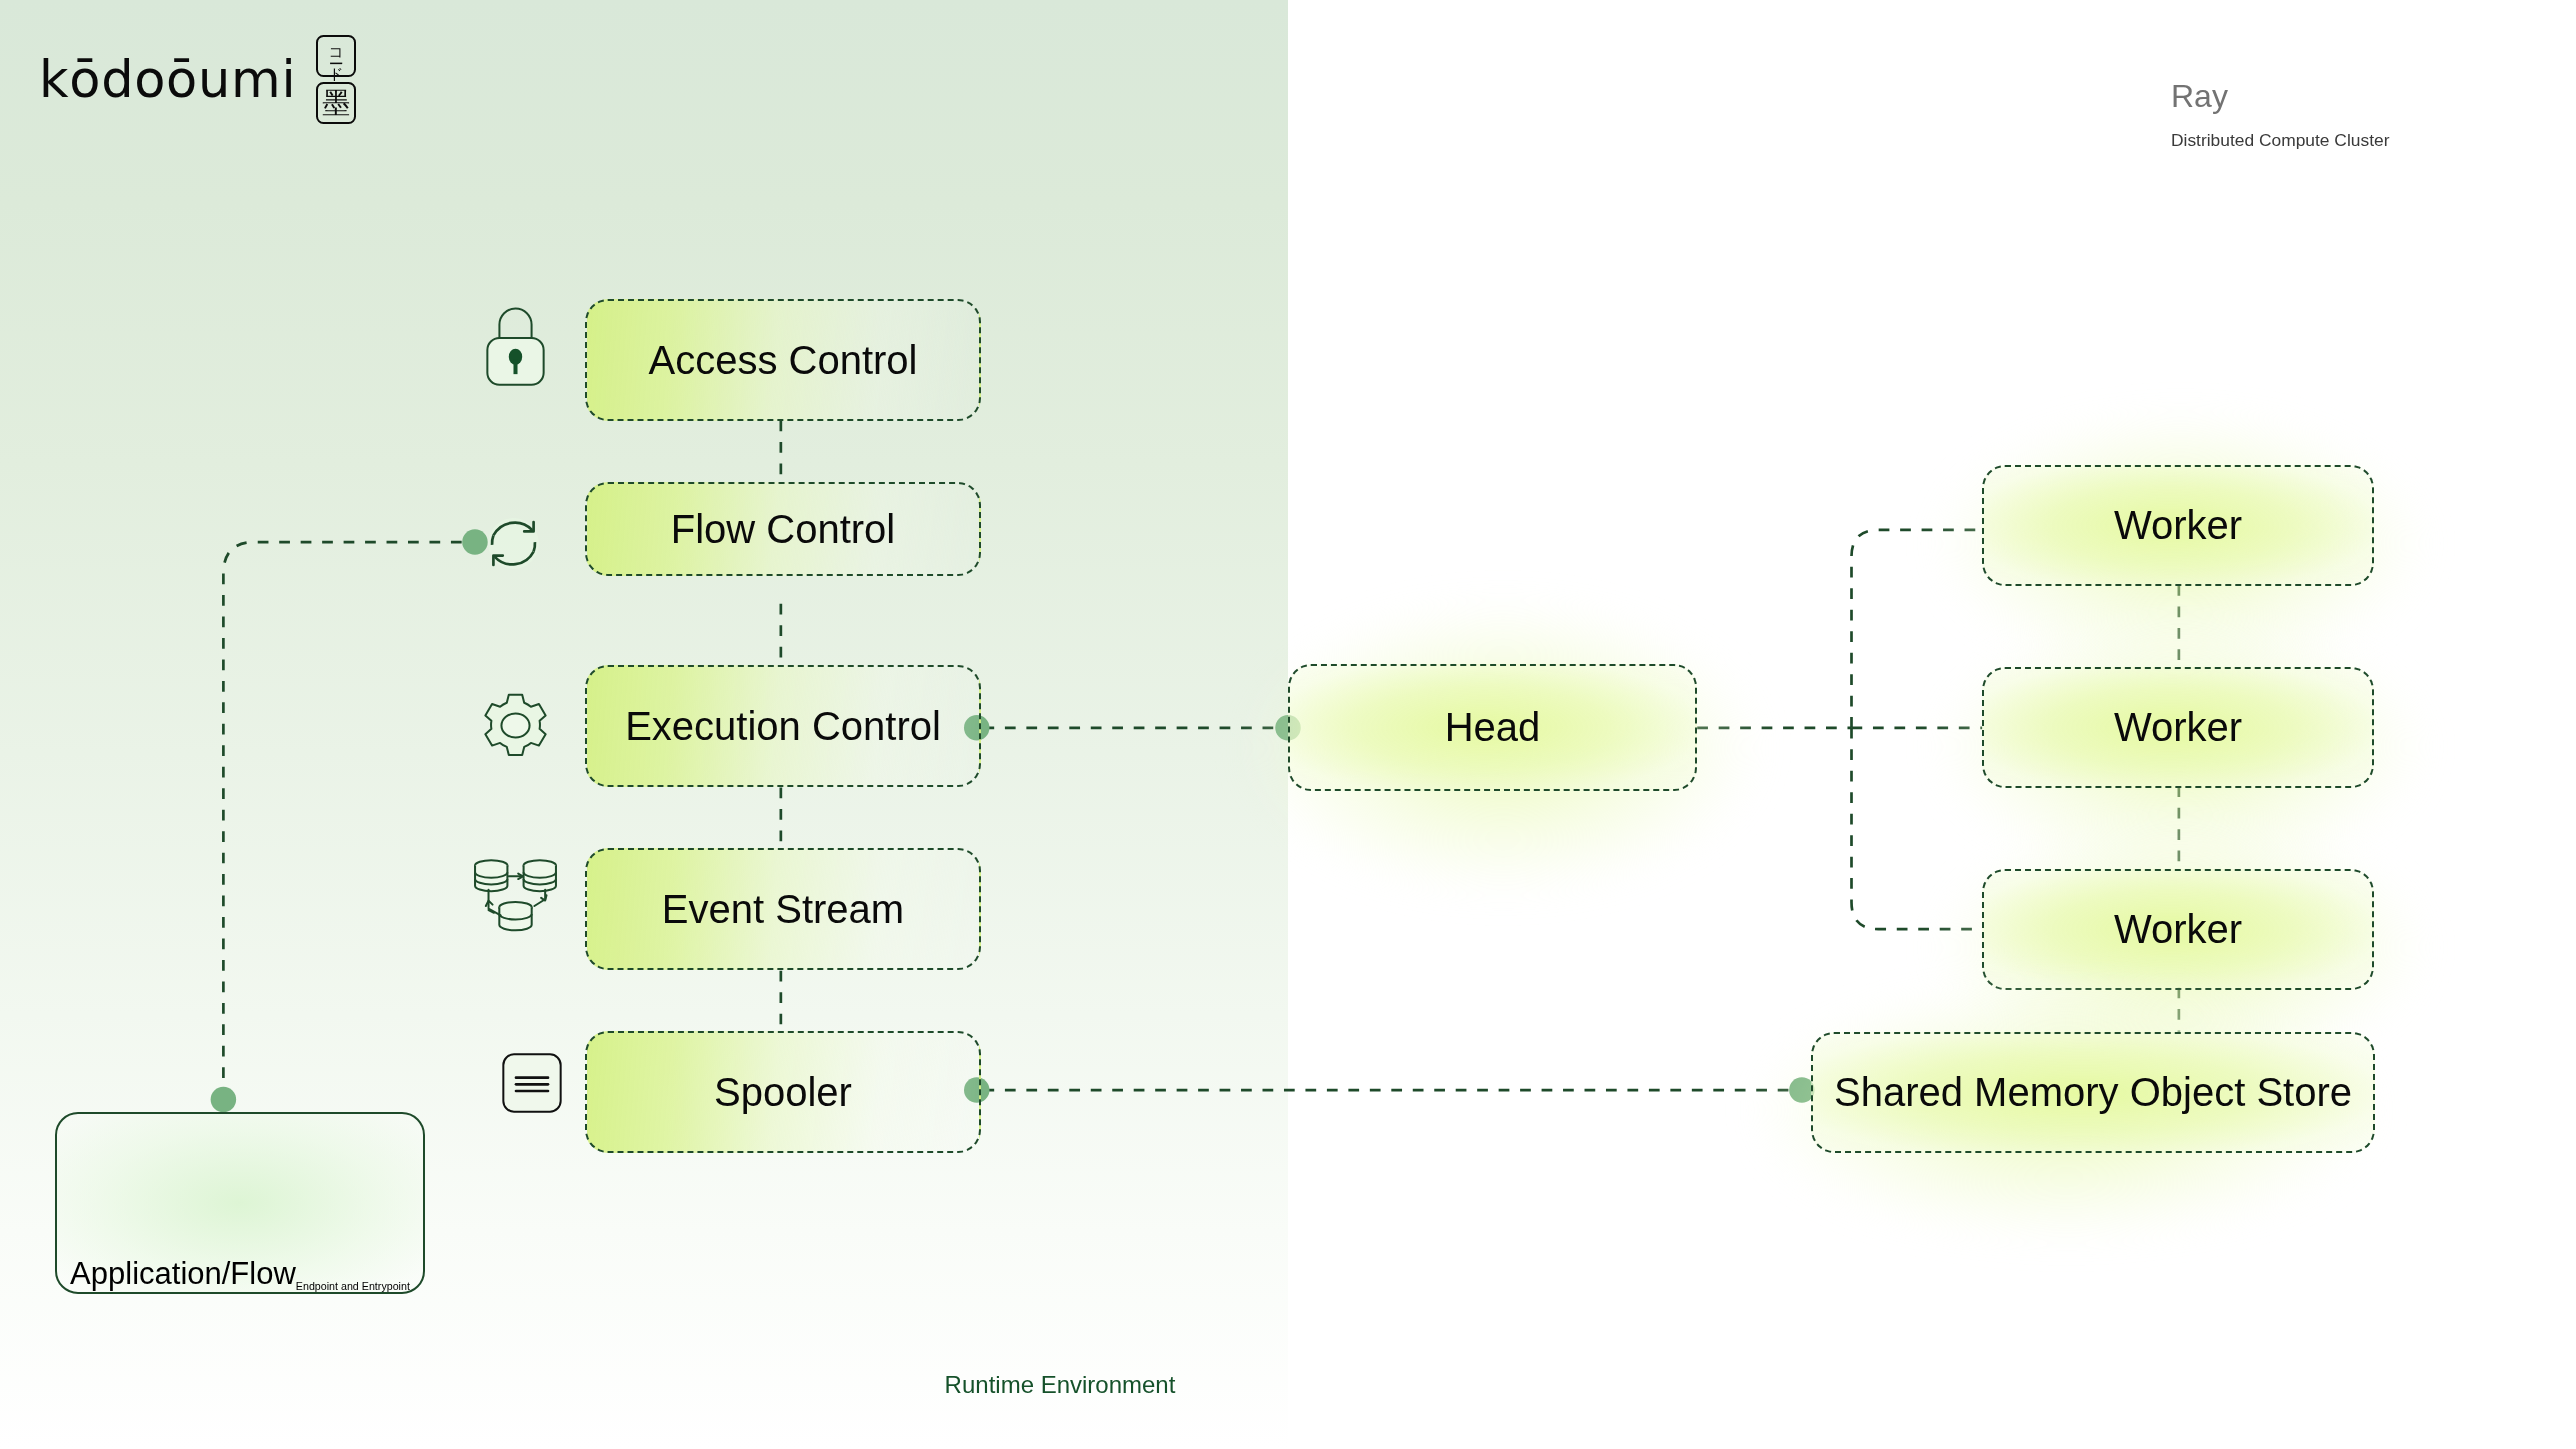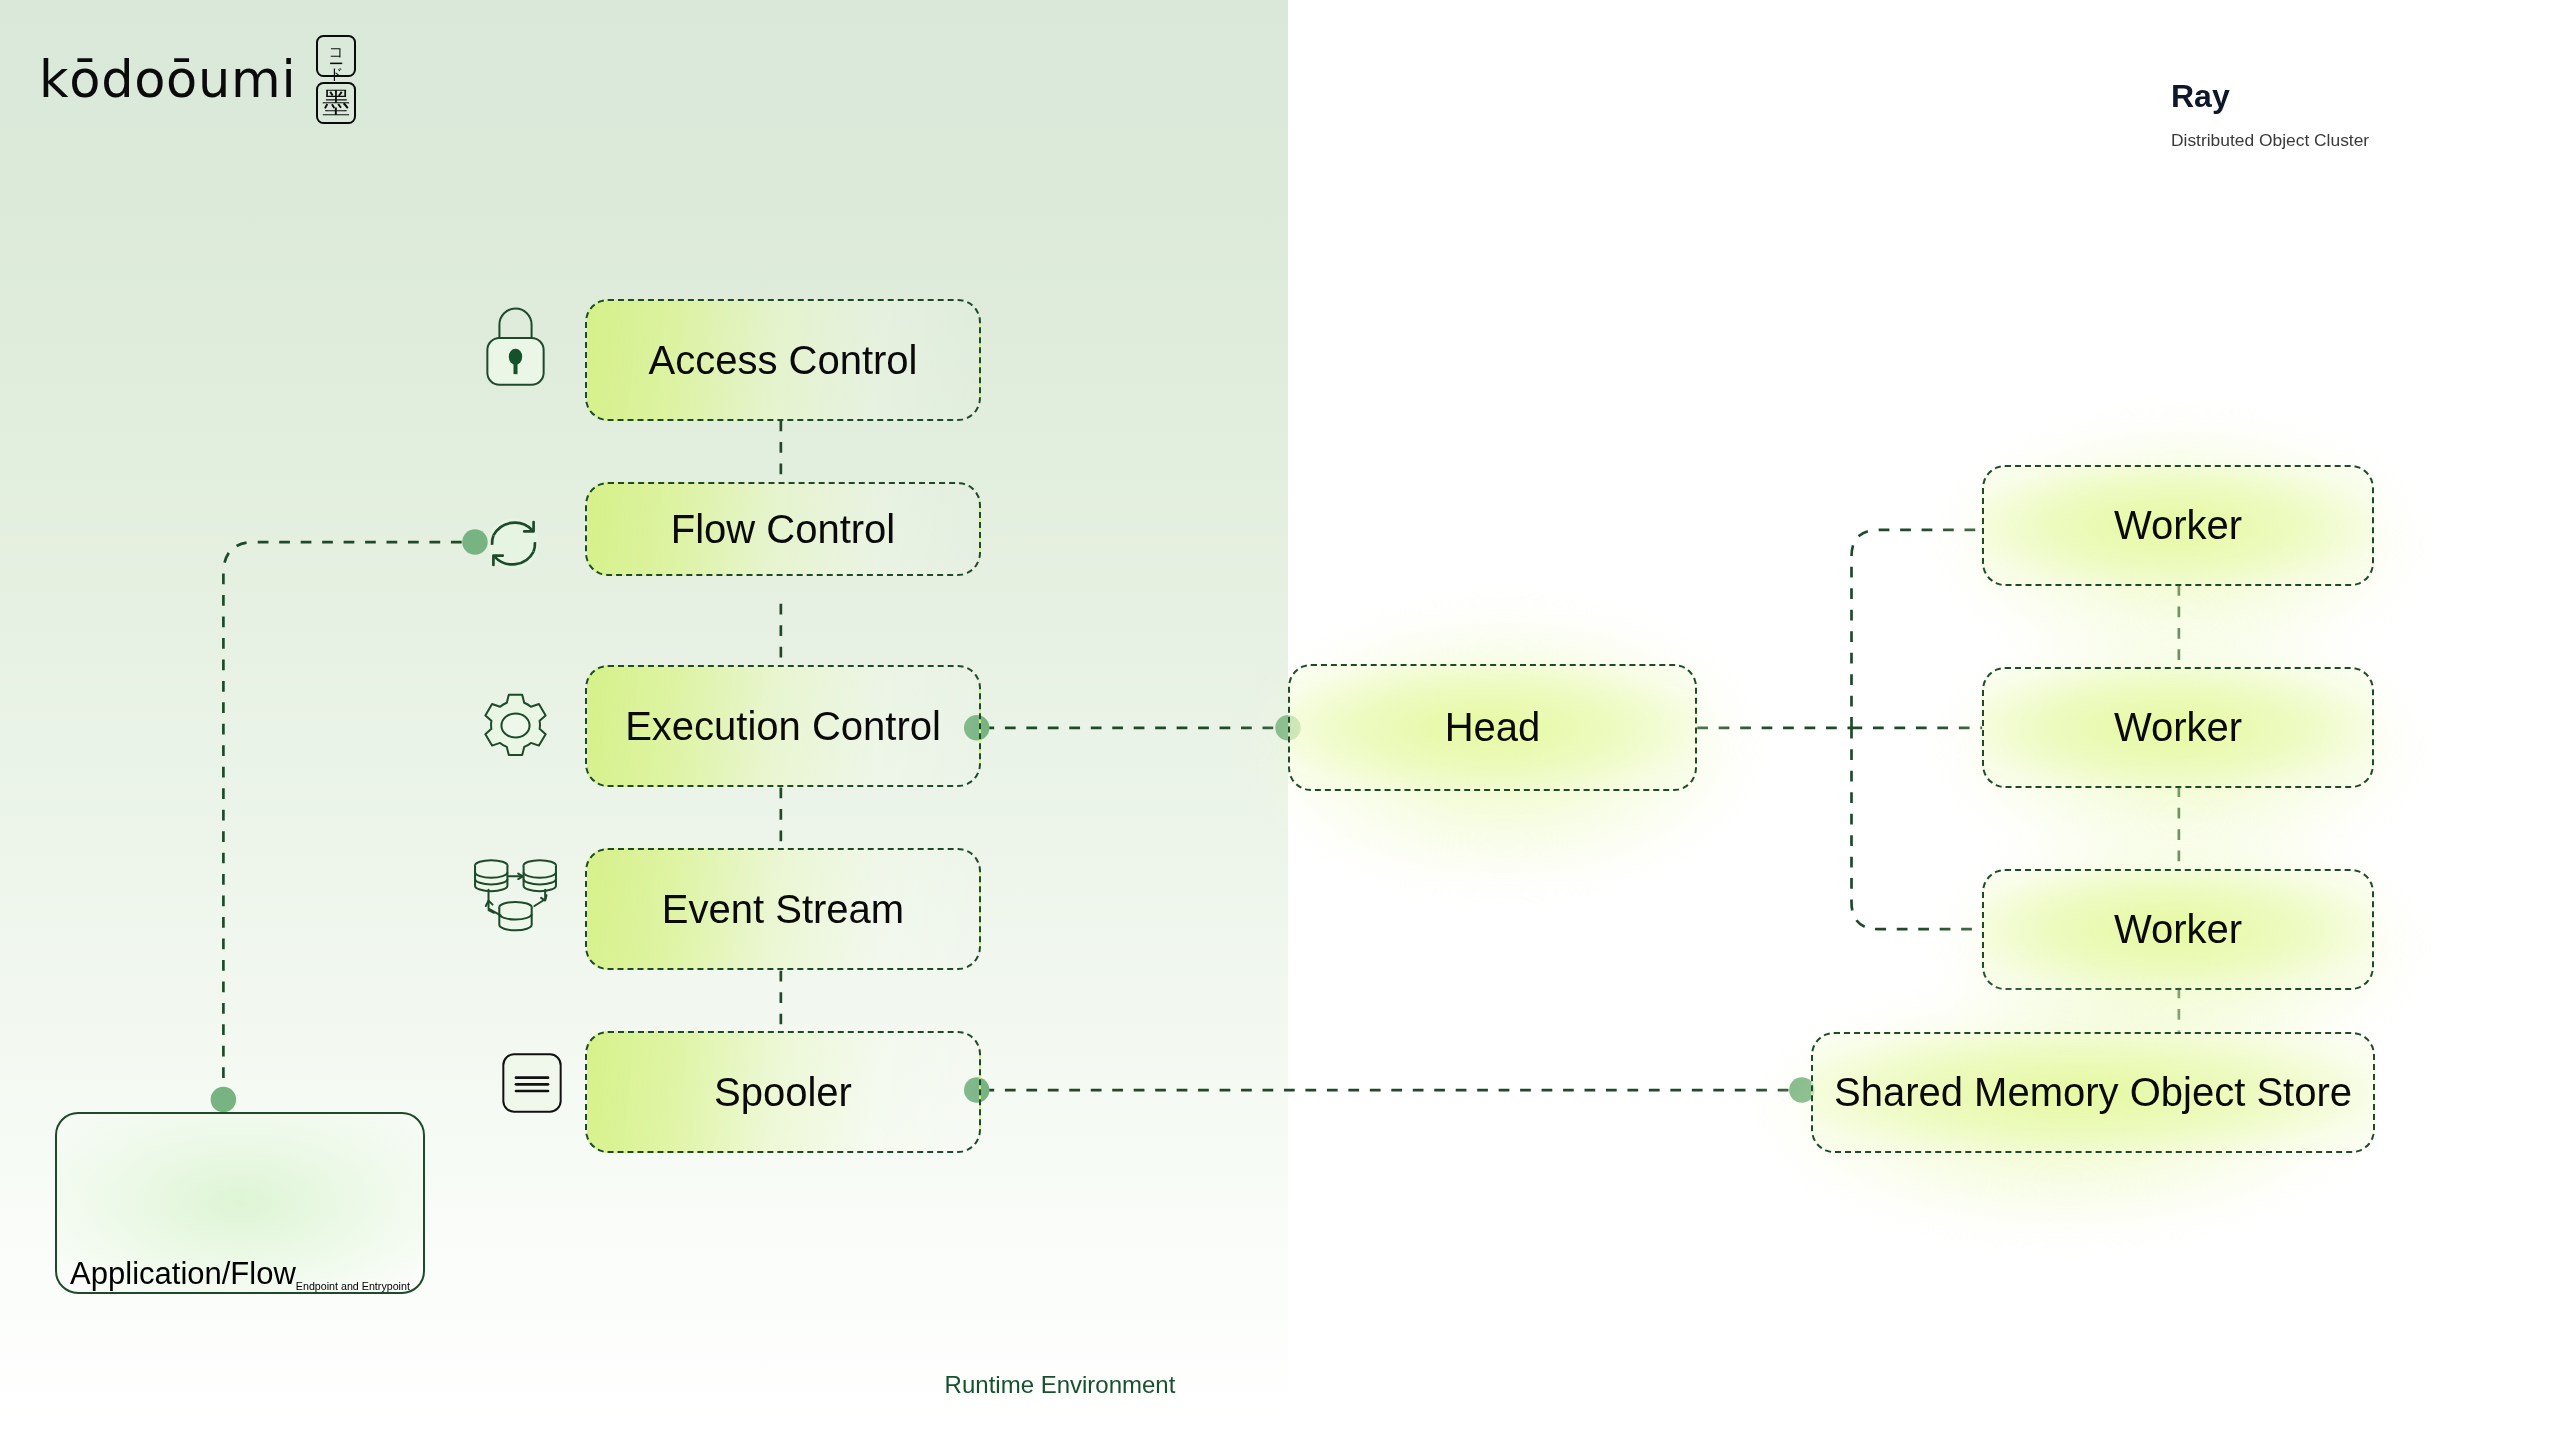--- a/index.html
+++ b/index.html
@@ -60,21 +60,21 @@
     font-size: 14.8px;
     writing-mode: vertical-rl;
     letter-spacing: 0px;
     line-height: 1.05;
   }
   .logo-badge.kanji { font-size: 28px; line-height: 1; }
 
   
   #ray-header { position: absolute; left: 2171px; top: 79px; }
   #ray-title {
-    font-size: 32px; color: #0f172a; font-weight: 700; line-height: 1.1;
+    font-size: 32px; color: #737373; font-weight: 400; line-height: 1.1;
   }
   #ray-sub {
     margin-top: 16px;
     font-size: 17.4px; color: #3a3a3a; font-weight: 400;
   }
 
   
   #runtime-caption {
     position: absolute;
     left: 0; top: 1371px; width: 2120px;
@@ -159,21 +159,21 @@
   <div id="logo-wrap">
     <div id="logo-word">kōdoōumi</div>
     <div id="logo-badges">
       <div class="logo-badge kana">コード</div>
       <div class="logo-badge kanji">墨</div>
     </div>
   </div>
 
   <div id="ray-header">
     <div id="ray-title">Ray</div>
-    <div id="ray-sub">Distributed Object Cluster</div>
+    <div id="ray-sub">Distributed Compute Cluster</div>
   </div>
 
   <svg id="wires" viewBox="0 0 3840 2160" xmlns="http://www.w3.org/2000/svg">
     <g fill="none" stroke="#1e4a2a" stroke-width="4" stroke-dasharray="16 16" stroke-linecap="butt">
 
       <path d="M1164 627 L1164 717"></path>
       <path d="M1164 900 L1164 990"></path>
       <path d="M1164 1174 L1164 1264"></path>
       <path d="M1164 1447 L1164 1537"></path>
 

